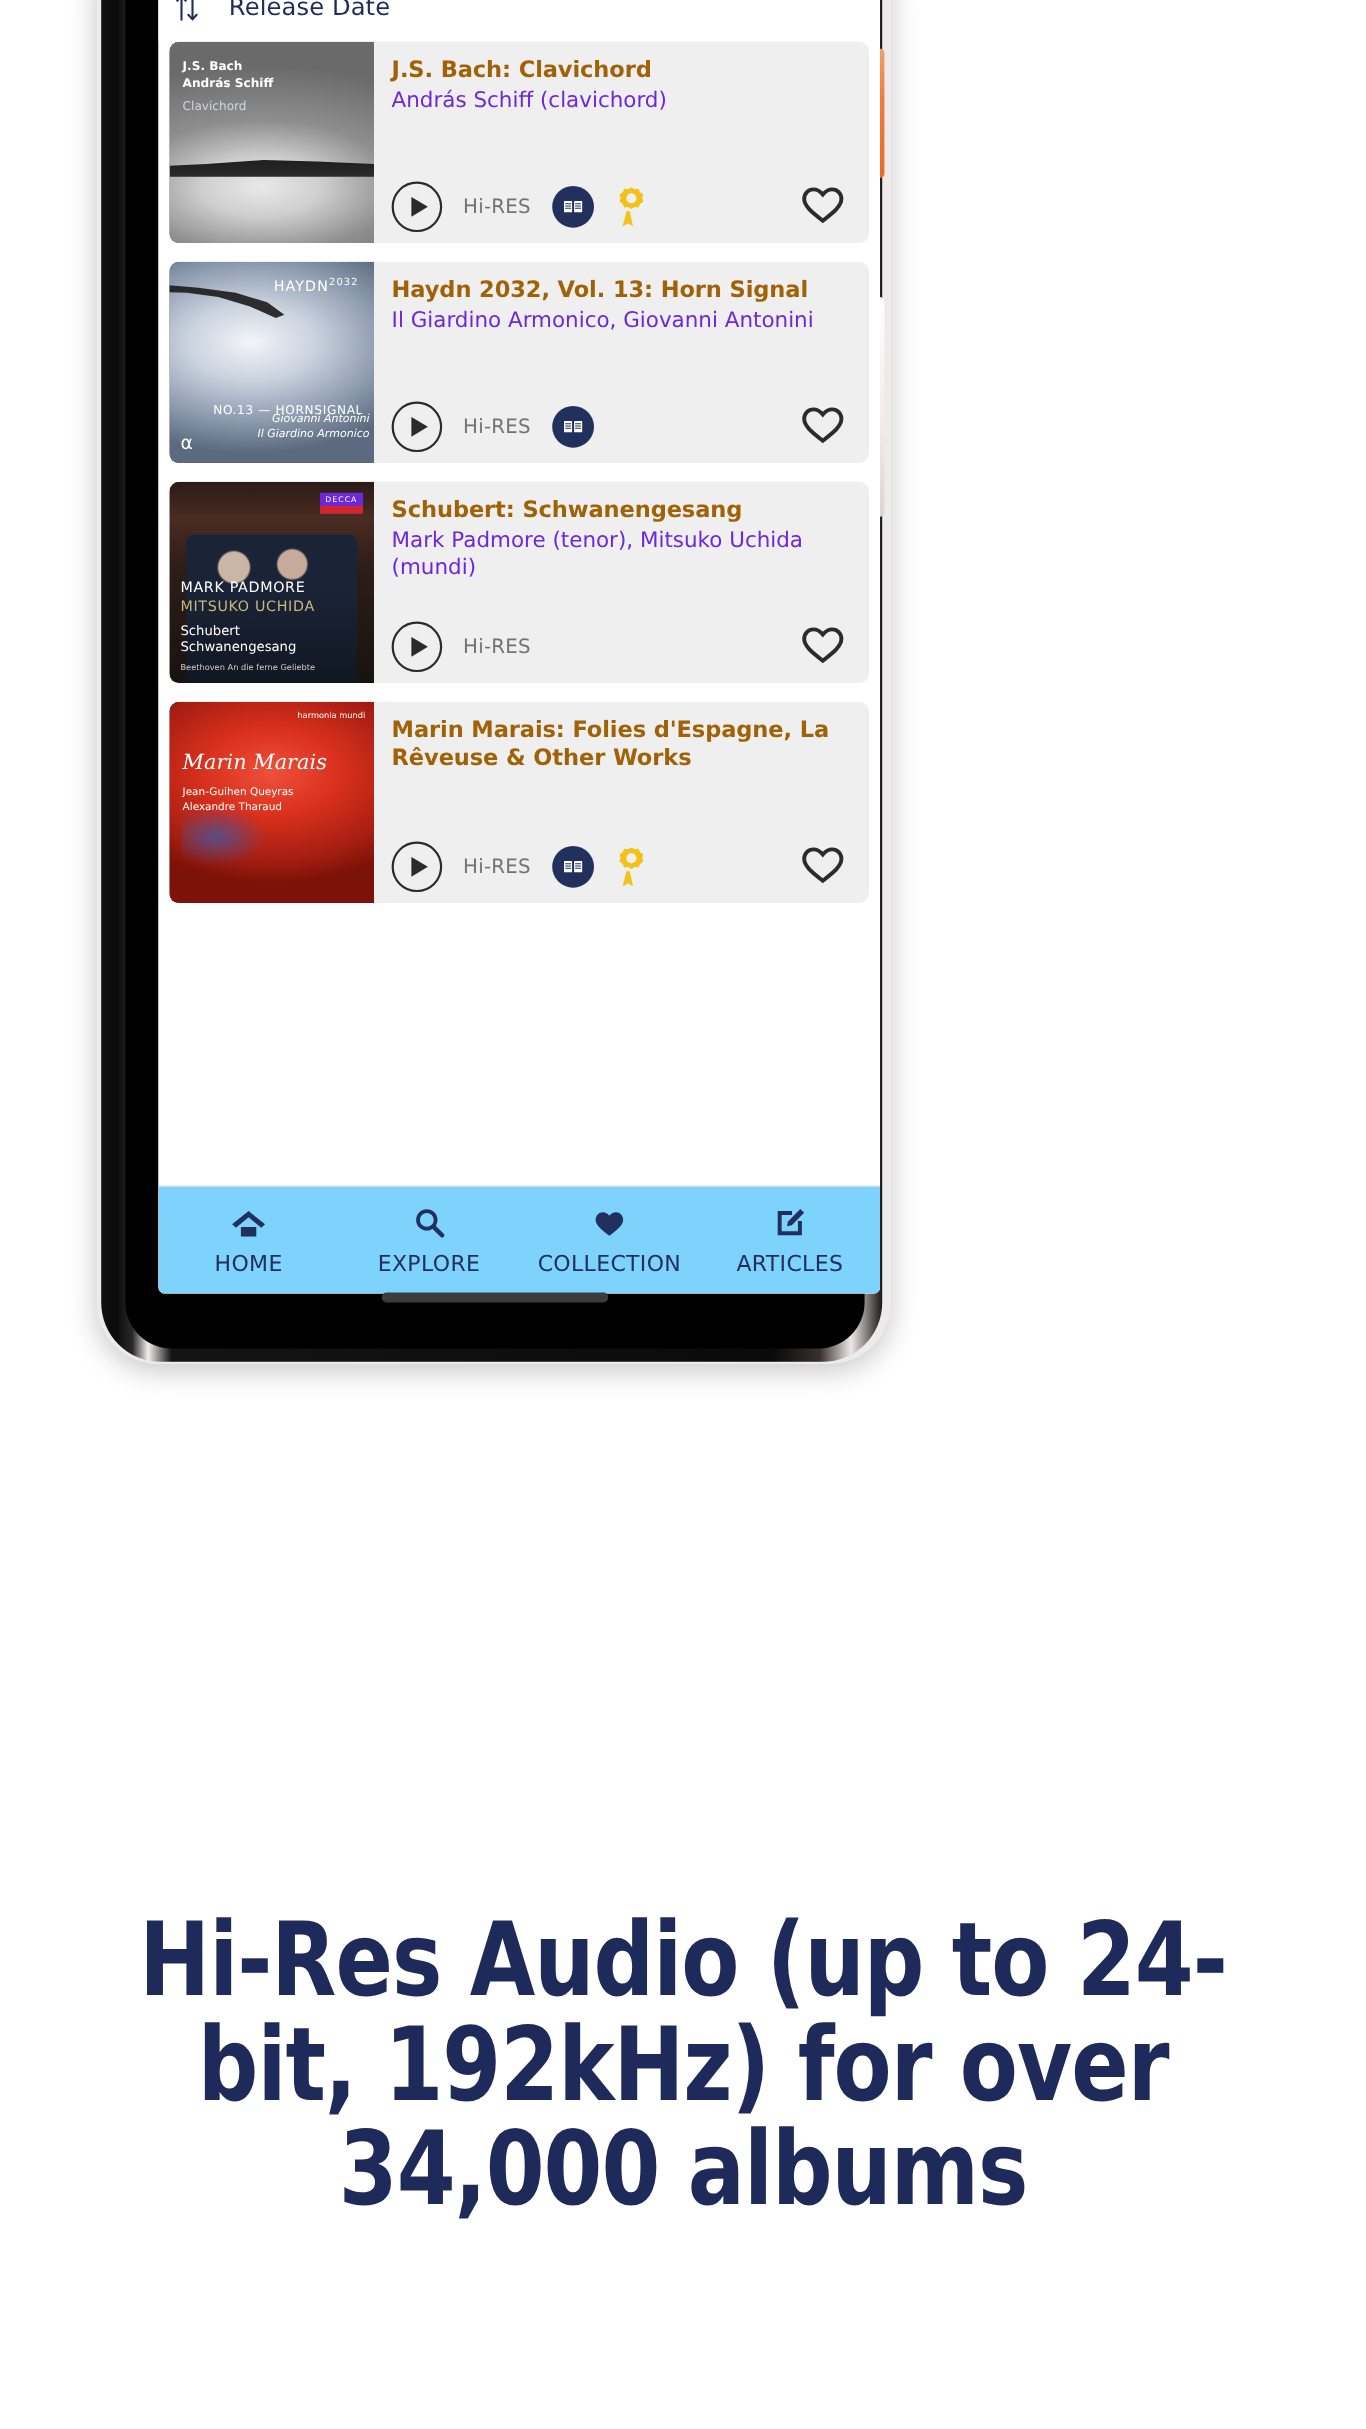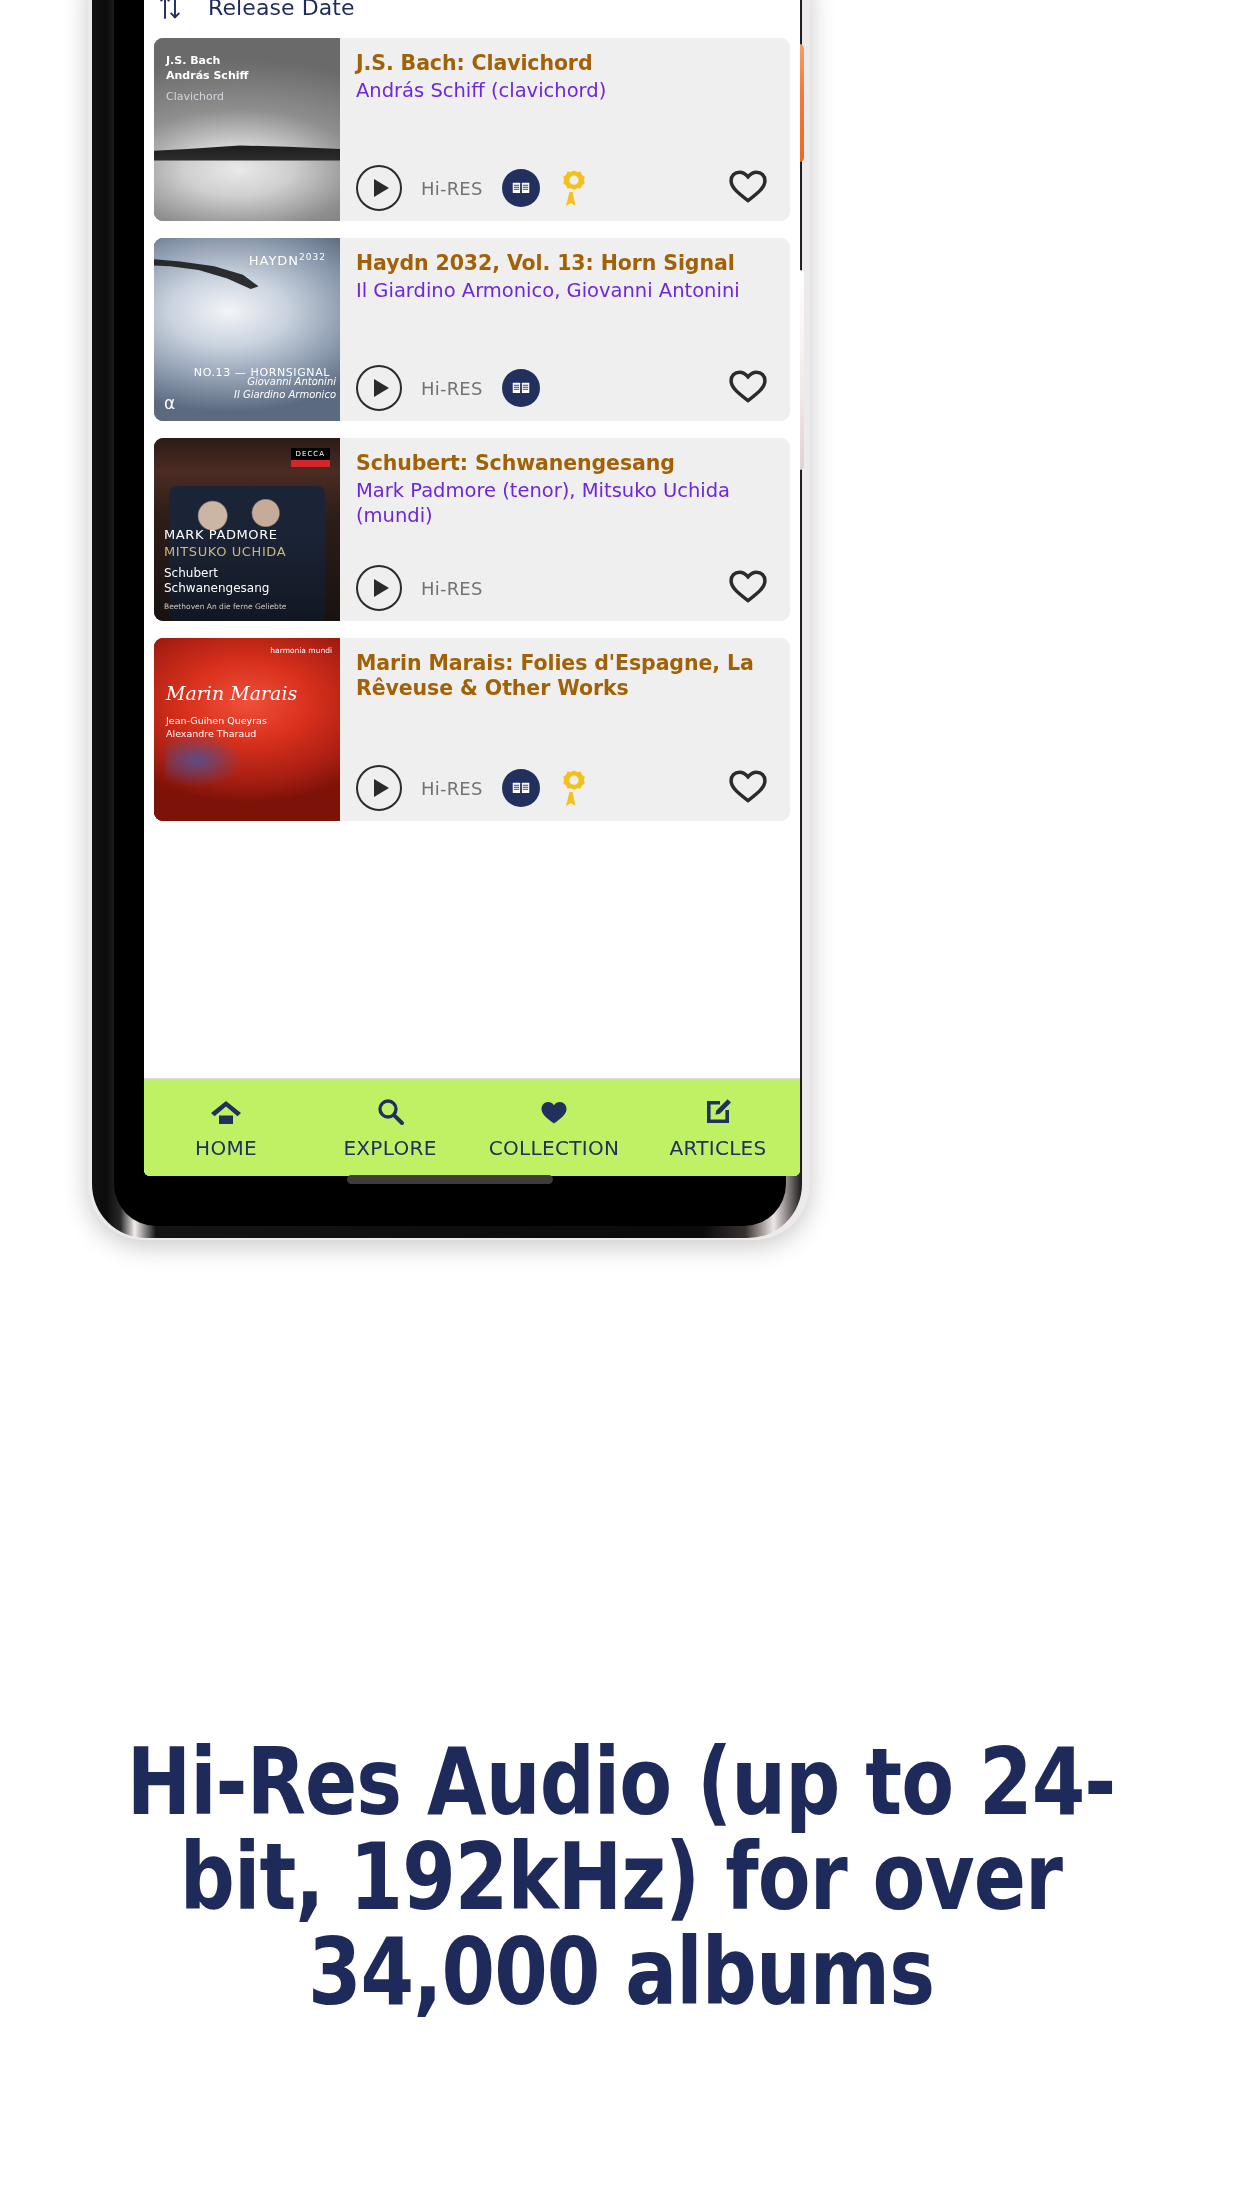--- a/index.html
+++ b/index.html
@@ -99,21 +99,21 @@
     width:38px;height:38px;border-radius:50%;background:#22305e;
     display:flex;align-items:center;justify-content:center;flex:0 0 auto;
   }
   .award{width:30px;height:40px;flex:0 0 auto;}
   .heart-wrap{margin-left:auto;padding-right:6px;}
   .heart{width:40px;height:38px;}
 
   
   .bottom-nav{
     position:absolute;left:0;bottom:0;width:656px;height:97px;
-    background:#bef264;border-top:1px solid #dcdcdc;
+    background:#7dd3fc;border-top:1px solid #dcdcdc;
     display:flex;align-items:center;
   }
   .nav-item{
     flex:1;display:flex;flex-direction:column;align-items:center;gap:7px;
     color:#22305e;
   }
   .nav-icon{height:34px;display:flex;align-items:center;justify-content:center;}
   .nav-label{font-size:20px;letter-spacing:.3px;color:#22305e;}
 
   
@@ -287,21 +287,21 @@
                       <path d="M13 21.5C6.2 16.3 2 12.8 2 8.6 2 5.4 4.4 3 7.5 3c1.9 0 3.8 1 5.5 3 1.7-2 3.6-3 5.5-3C21.6 3 24 5.4 24 8.6c0 4.2-4.2 7.7-11 12.9z" fill="none" stroke="#2b2b2b" stroke-width="2.3"></path>
                     </svg>
                   </div>
                 </div>
               </div>
             </div>
 
             <div class="card">
               <div class="cover">
                 <div class="cover-inner cov-schubert"></div>
-                <div class="cover-txt" style="right:10px;top:10px;background:#000000;color:#fff;font-size:7px;padding:2px 5px;border-bottom:7px solid #d4242c;letter-spacing:1px;">DECCA</div>
+                <div class="cover-txt" style="right:10px;top:10px;background:#6d28d9;color:#fff;font-size:7px;padding:2px 5px;border-bottom:7px solid #d4242c;letter-spacing:1px;">DECCA</div>
                 <div class="cover-txt" style="left:10px;bottom:60px;font-size:13px;letter-spacing:.6px;line-height:1.35;">
                   <div>MARK PADMORE</div>
                   <div style="color:#c8b77e;">MITSUKO UCHIDA</div>
                 </div>
                 <div class="cover-txt" style="left:10px;bottom:24px;font-size:12px;line-height:1.3;">
                   <div>Schubert</div>
                   <div>Schwanengesang</div>
                 </div>
                 <div class="cover-txt" style="left:10px;bottom:10px;font-size:7.5px;color:#cfc9bf;">Beethoven An die ferne Geliebte</div>
               </div>

